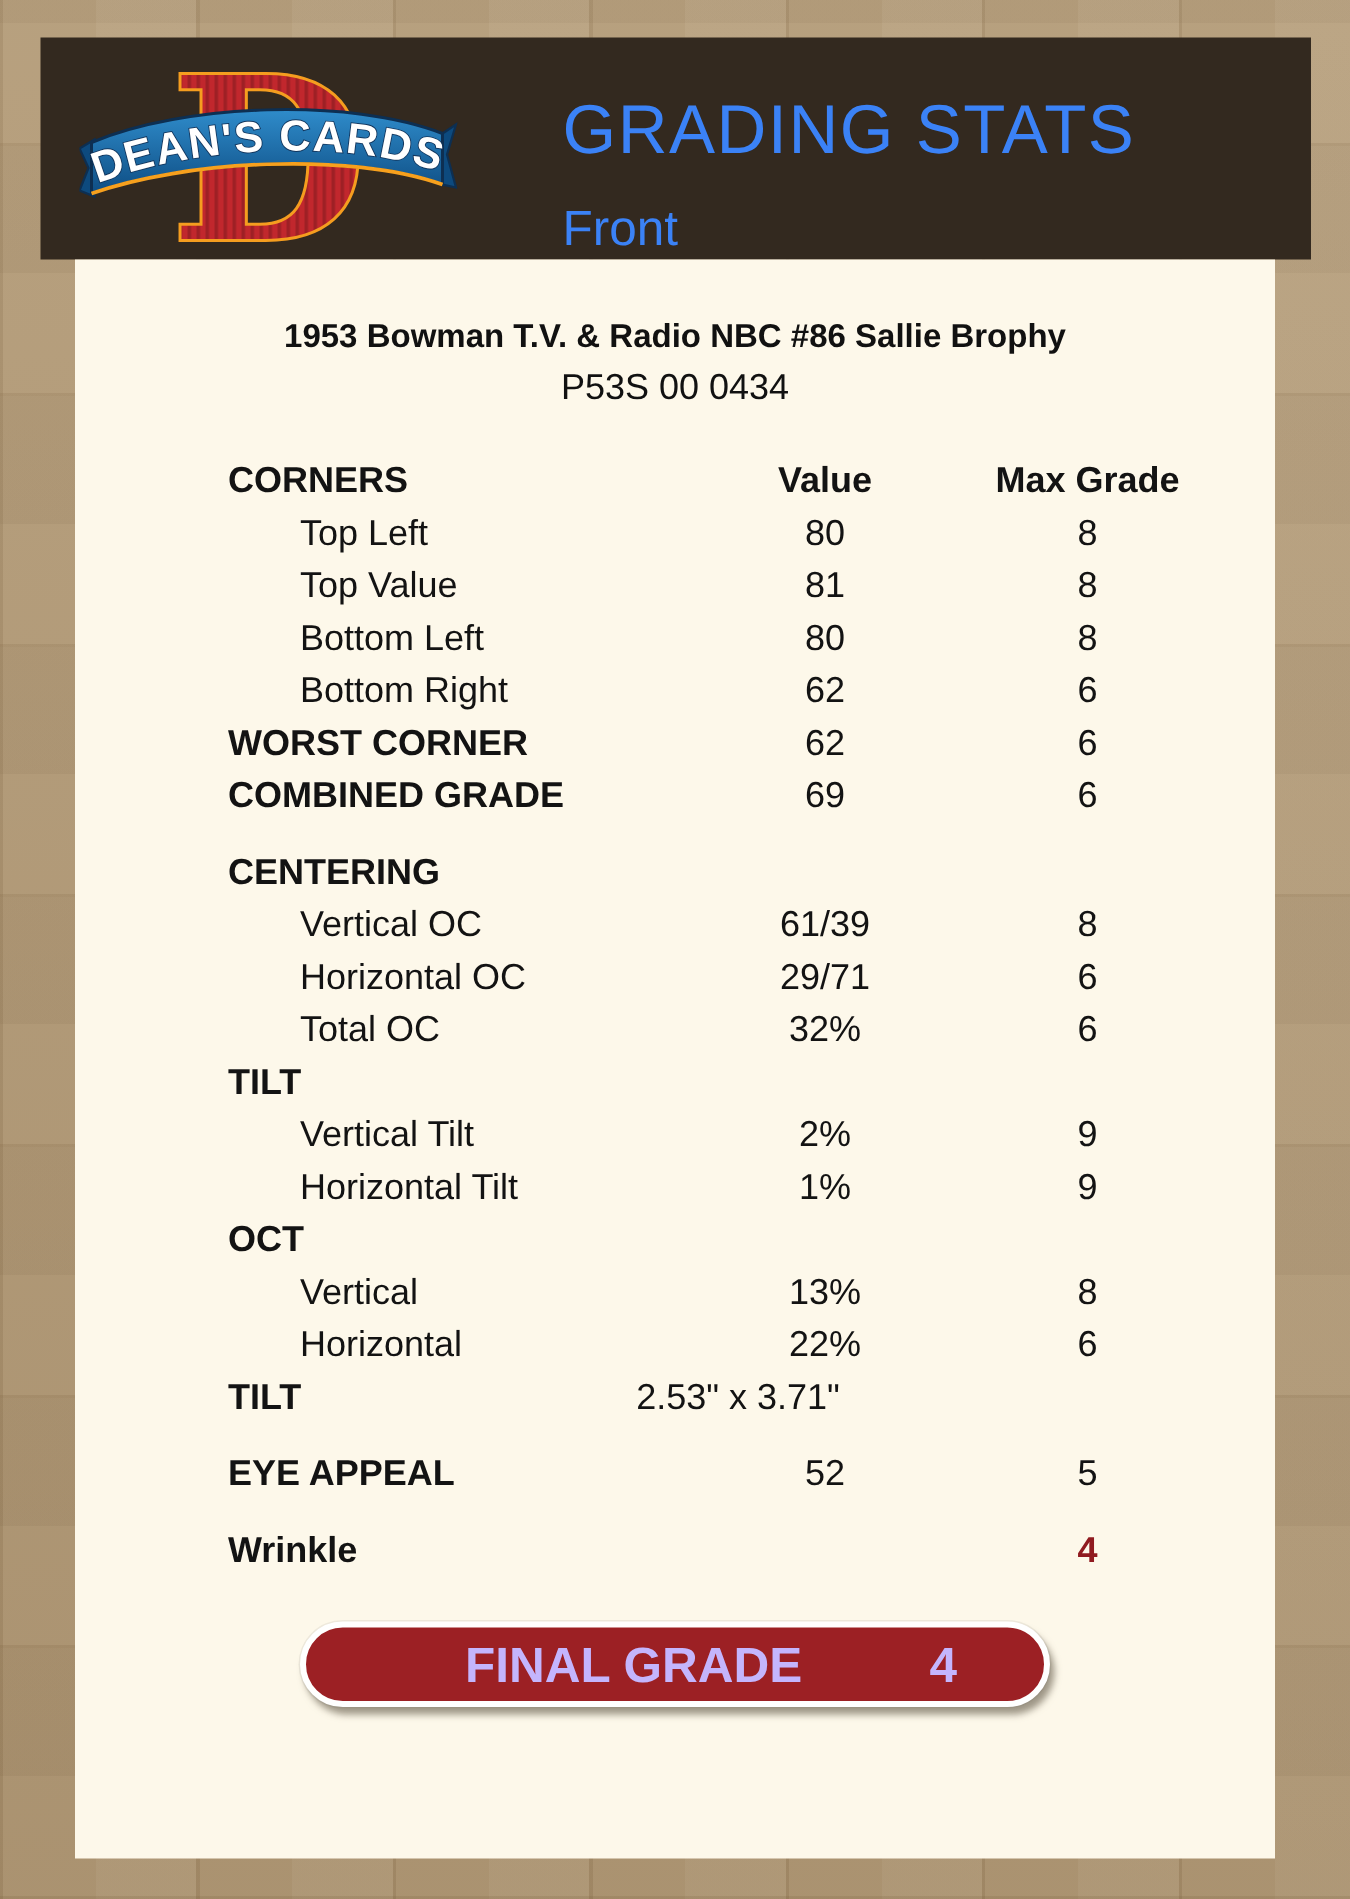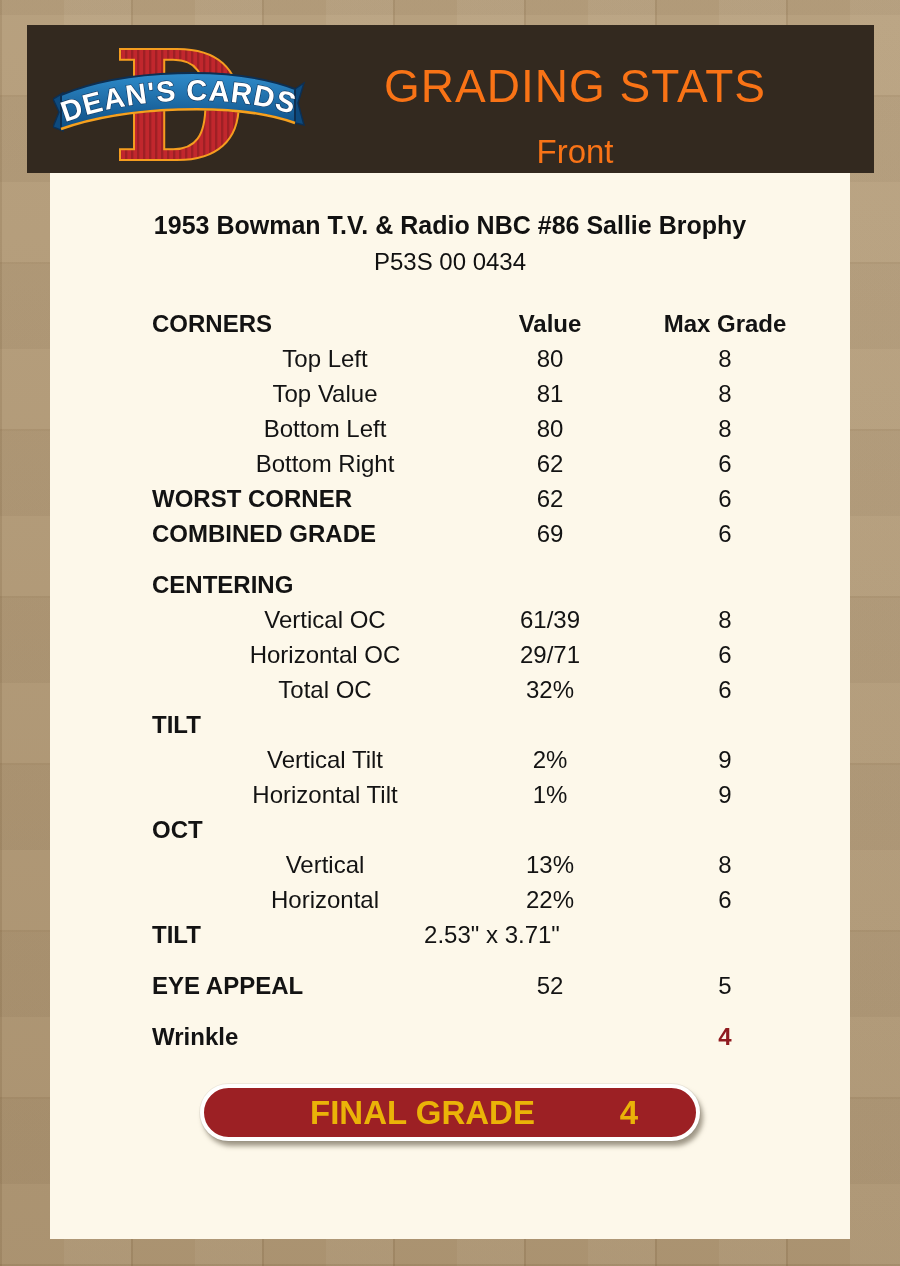--- a/index.html
+++ b/index.html
@@ -17,51 +17,51 @@
       repeating-linear-gradient(0deg, transparent 0 82px, rgba(84,60,32,.07) 82px 167px);
   }
 
   .header {
     position:absolute; left:27px; top:25px; width:847px; height:148px;
     background:#33291f;
   }
   .logo-wrap { position:absolute; left:26px; top:10px; width:252px; height:132px; }
   .titles {
     position:absolute; left:348px; top:0; width:400px; height:148px;
-    text-align:center; color:#f97316;
+    text-align:left; color:#3b82f6;
   }
   .title-main { margin-top:36px; font-size:46px; line-height:50px; letter-spacing:1px; }
   .title-sub  { margin-top:23px;  font-size:33px; line-height:36px; }
 
   .panel {
     position:absolute; left:50px; top:173px; width:800px; height:1066px;
     background:#fdf8ea; color:#111111;
   }
-  .card-title  { margin-top:38px; text-align:center; font-size:25px; font-weight:bold; }
+  .card-title  { margin-top:38px; text-align:center; font-size:22px; font-weight:bold; }
   .card-serial { margin-top:8px;  text-align:center; font-size:24px; }
 
   .stats-table { margin:30px 0 0 100px; width:650px; font-size:24px; color:#131313; }
   .t-row { display:grid; grid-template-columns:300px 200px 150px; height:35px; line-height:35px; }
   .t-gap { height:16px; }
   .c-label { padding-left:2px; white-space:nowrap; }
-  .t-row.indent .c-label { padding-left:50px;text-align:center; }
+  .t-row.indent .c-label { padding-left:50px; }
   .t-row.bold .c-label { font-weight:bold; }
   .t-row.headrow .c-label, .t-row.headrow .c-value, .t-row.headrow .c-max { font-weight:bold; }
   .c-value { text-align:center; white-space:nowrap; }
   .c-max { text-align:center; }
   .t-row.size-row .c-value { transform:translateX(-58px); }
   .c-max.red { color:#901b20; font-weight:bold; }
 
   .final-btn {
     margin:30px auto 0; width:500px; height:57px;
     background:#9c2024; border:4px solid #ffffff; border-radius:29px;
     box-shadow:3px 5px 5px rgba(108,98,82,.65), 0 0 0 1px rgba(0,0,0,.06);
     display:flex; align-items:center; justify-content:space-between;
     padding:0 58px 0 106px;
-    color:#eab308; font-weight:bold; font-size:33px; cursor:pointer;
+    color:#c4b5fd; font-weight:bold; font-size:33px; cursor:pointer;
   }
 </style>
 </head>
 <body>
 
 <div class="page">
 
   <div class="header">
 
     <div class="logo-wrap">

